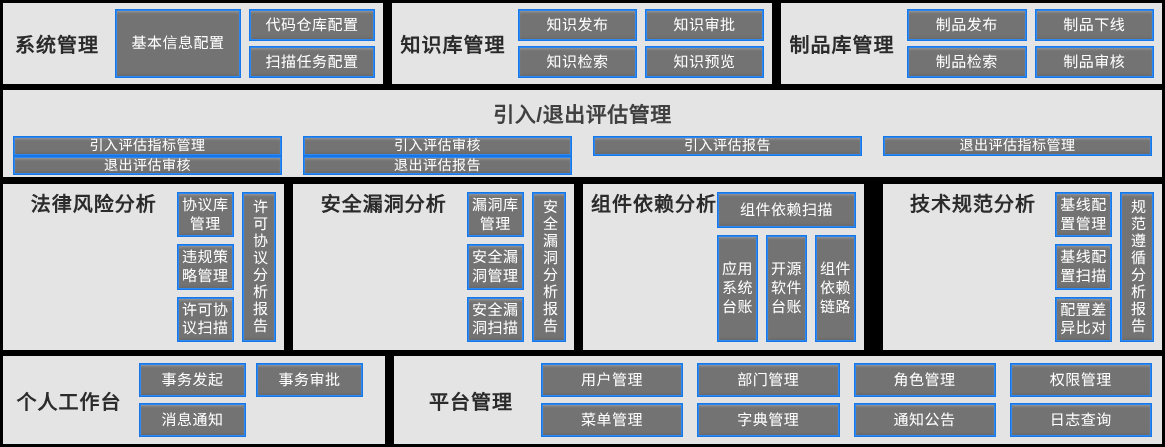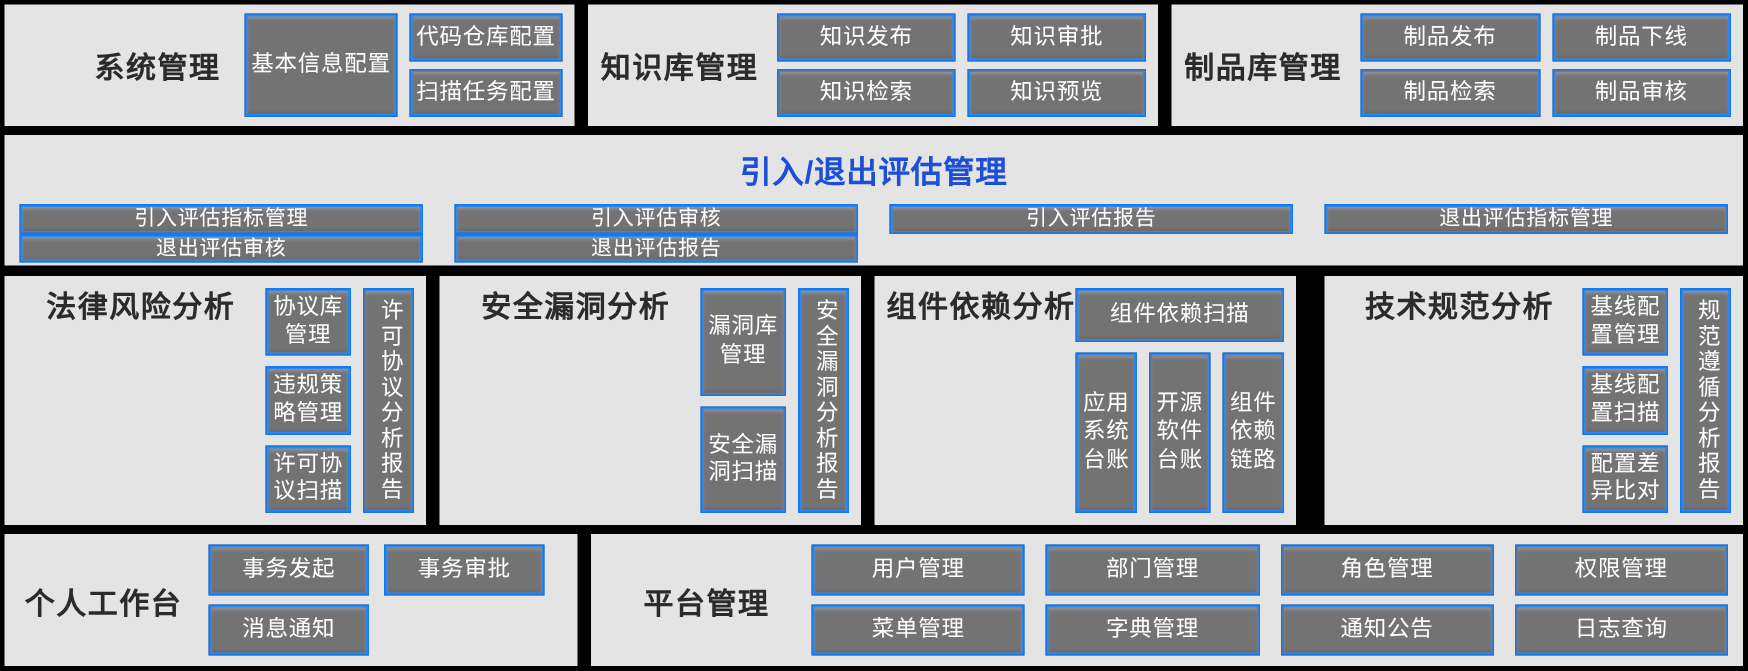--- a/index.html
+++ b/index.html
@@ -42,21 +42,21 @@
   .top-title {
     color: #2b2b2b;
     font-size: 20px;
     font-weight: 700;
     letter-spacing: 1px;
     text-align: center;
     white-space: nowrap;
     width: 100%;
   }
   .wide-title {
-    color: #1d4ed8;
+    color: #404040;
     font-size: 19px;
     font-weight: 700;
     letter-spacing: .5px;
     text-align: center;
     white-space: nowrap;
     width: 100%;
   }
 
   
   .btn {
@@ -150,21 +150,21 @@
     padding: 7px 10px 7px 6px;
     box-sizing: border-box;
   }
 </style>
 </head>
 <body>
 
 <div id="canvas">
 
   <div class="panel r1" style="left:3px; width:380px;">
-    <div class="side-title" style="width:108px;margin-left:48px;">系统管理</div>
+    <div class="side-title" style="width:108px;">系统管理</div>
     <div class="grid">
       <div class="btn span2">基本信息配置</div>
       <div class="btn">代码仓库配置</div>
       <div class="btn">扫描任务配置</div>
     </div>
   </div>
 
   <div class="panel r1" style="left:392px; width:380px;">
     <div class="side-title" style="width:122px;">知识库管理</div>
     <div class="grid">
@@ -209,20 +209,21 @@
         <div class="btn vert">许可协议分析报告</div>
       </div>
     </div>
   </div>
 
   <div class="panel r3" style="left:293px; width:281px;">
     <div class="top-title">安全漏洞分析</div>
     <div class="body">
       <div class="stack">
         <div class="btn">漏洞库管理</div>
+        <div class="btn">安全漏洞管理</div>
         <div class="btn">安全漏洞扫描</div>
       </div>
       <div class="vertbox">
         <div class="btn vert">安全漏洞分析报告</div>
       </div>
     </div>
   </div>
 
   <div class="panel r3" style="left:583px; width:281px;">
     <div class="top-title">组件依赖分析</div>

